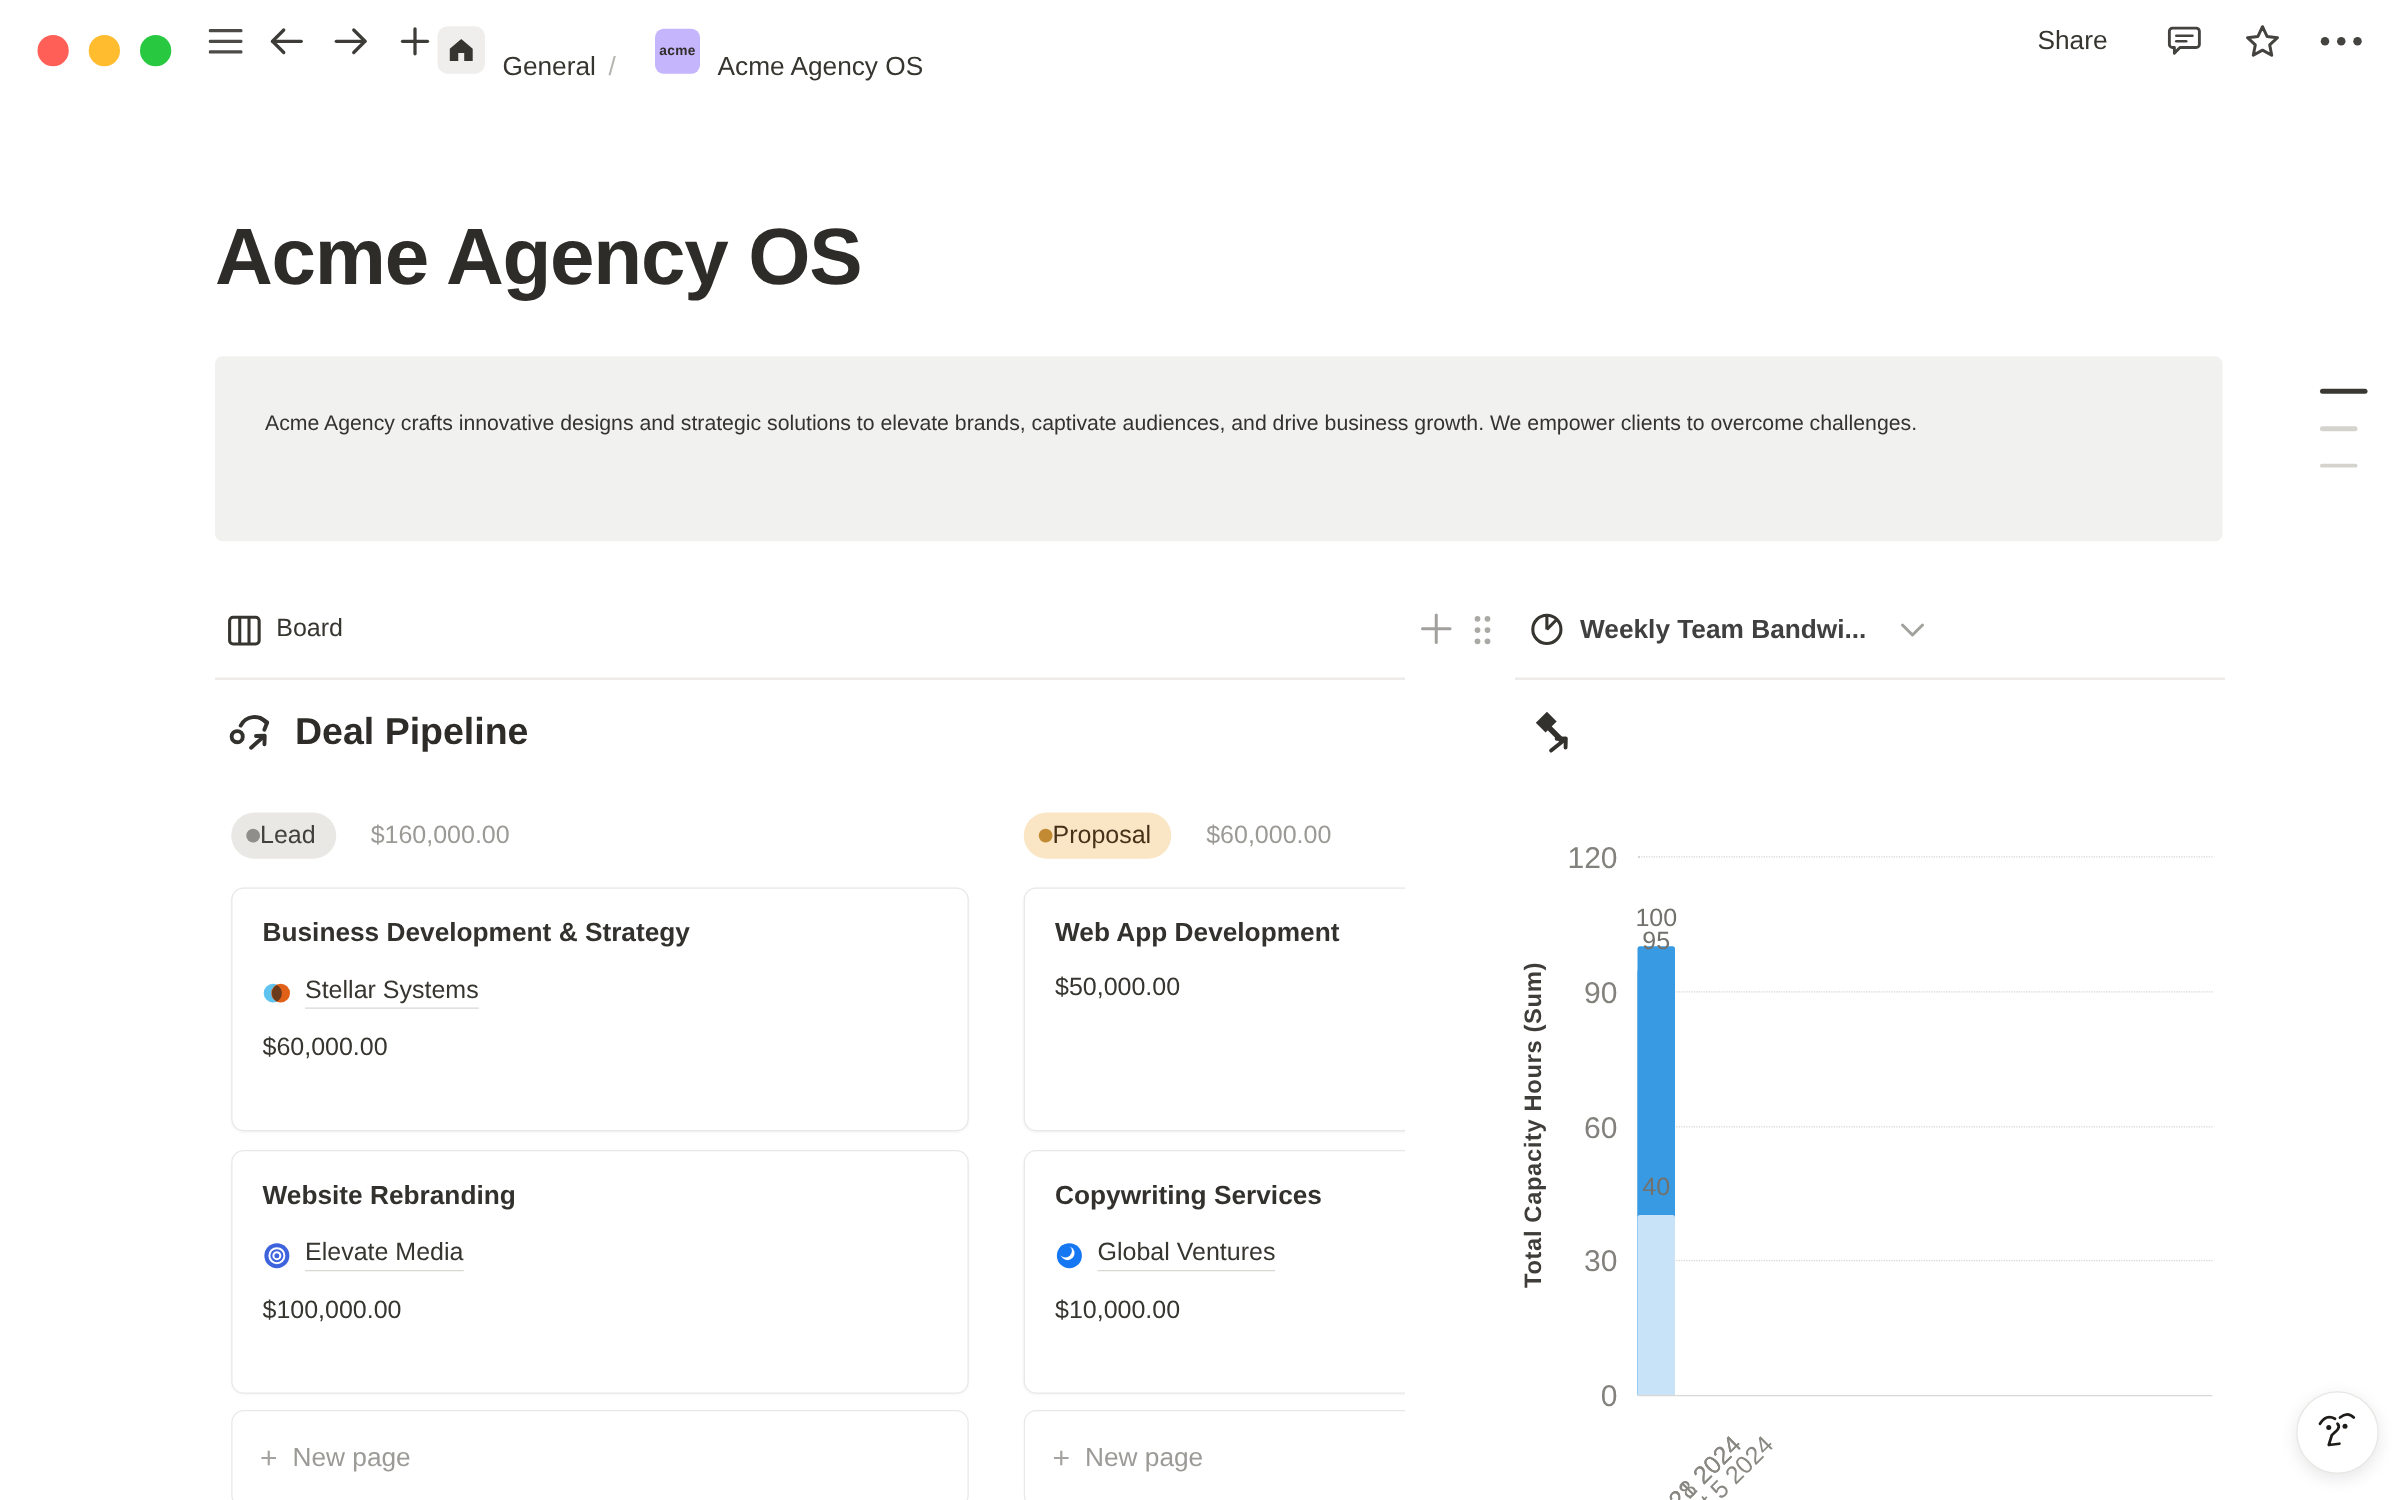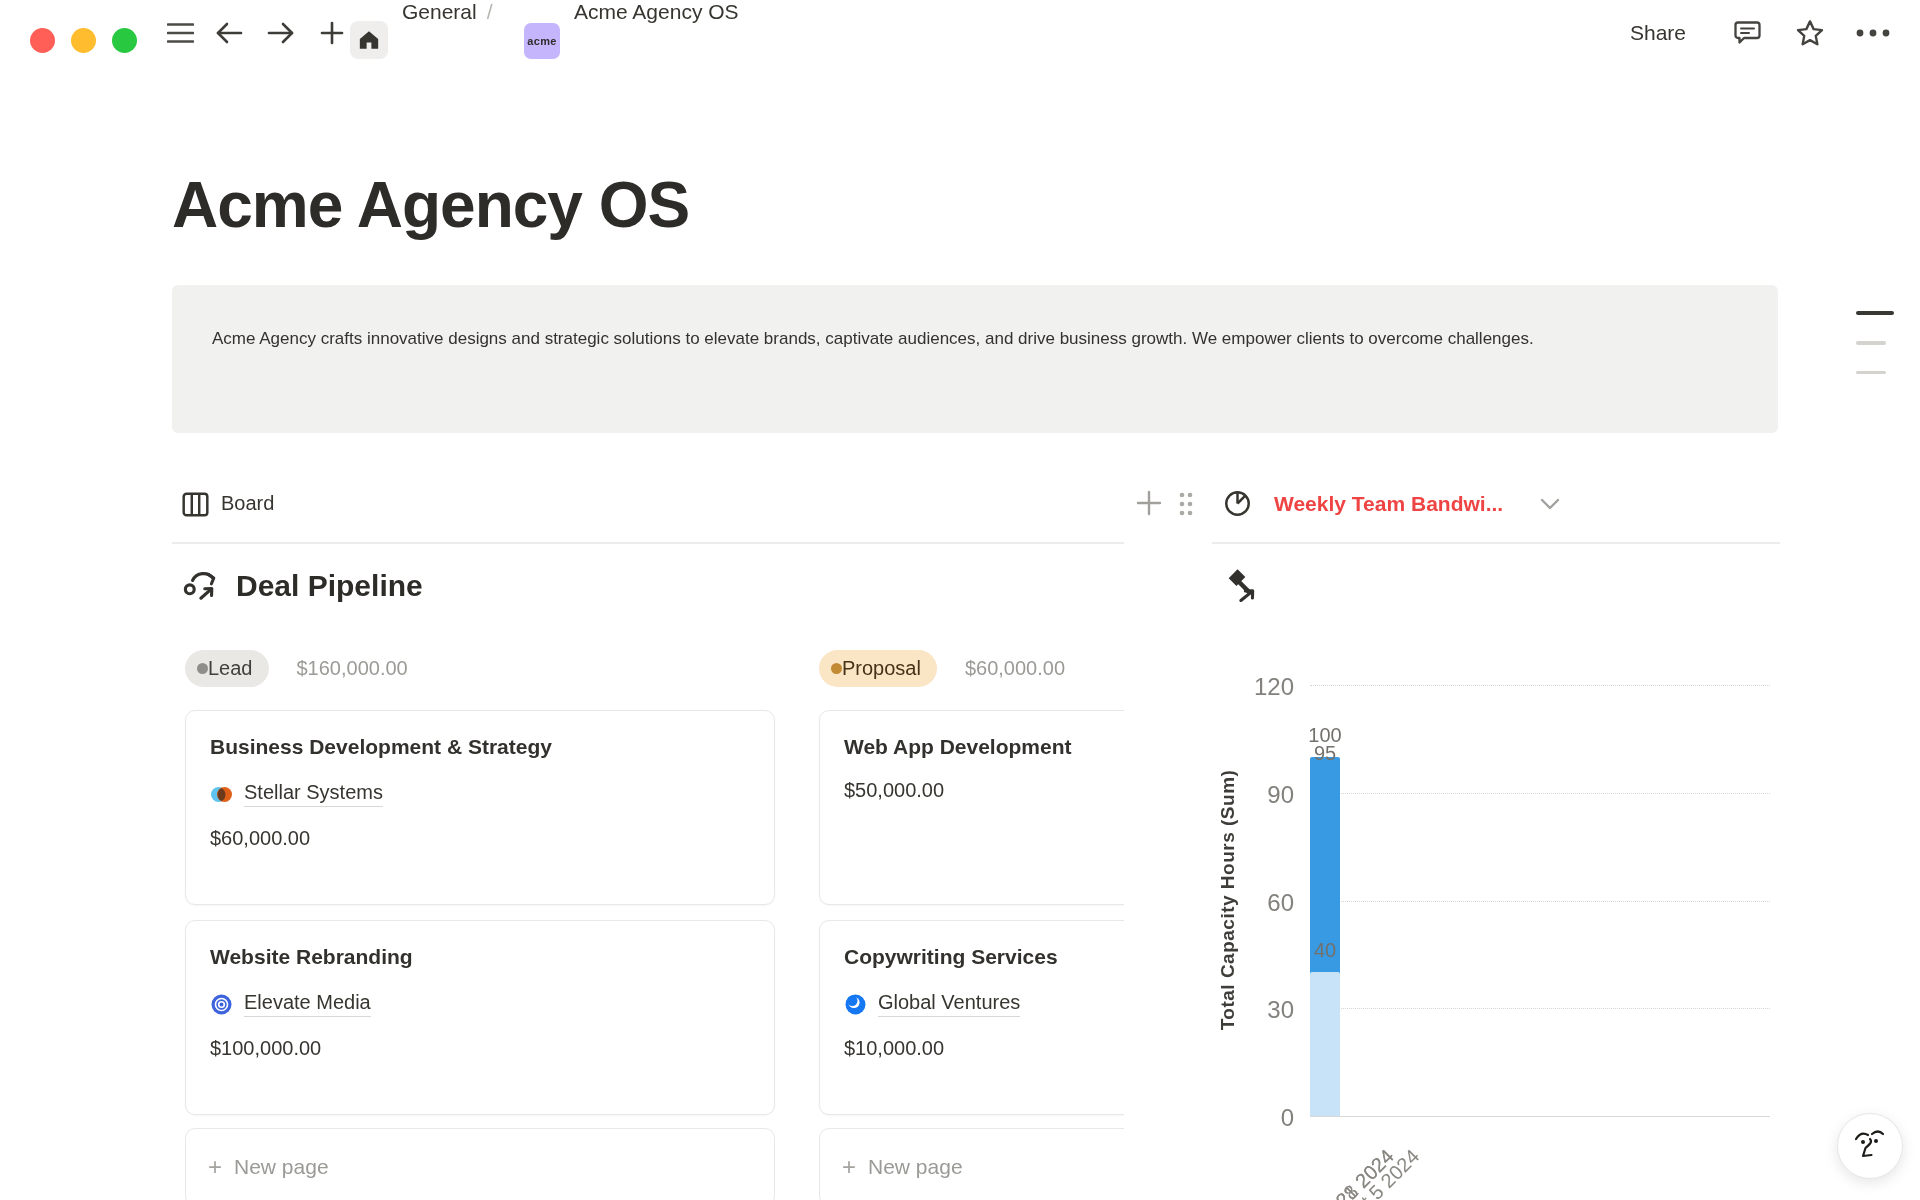--- a/index.html
+++ b/index.html
@@ -8,21 +8,21 @@
   #page { position:absolute; inset:0; width:1920px; height:1200px; overflow:hidden; background:#fff; }
 
   
   #topbar { position:absolute; left:0; top:0; width:1920px; height:66px; background:#fff; }
   .tl { position:absolute; top:28px; width:25px; height:25px; border-radius:50%; }
   .tl.red { left:30px; background:#FF5F57; }
   .tl.yellow { left:71px; background:#FEBC2E; }
   .tl.green { left:112px; background:#28C840; }
   .icon-btn { position:absolute; top:0; height:66px; display:flex; align-items:center; justify-content:center; cursor:pointer; }
   .home-badge { position:absolute; left:350px; top:21px; width:38px; height:38px; background:#EFEEEC; border-radius:8px; display:flex; align-items:center; justify-content:center; }
-  .crumb { position:absolute; top:0; height:66px; display:flex; align-items:flex-start; font-size:21px; color:#37352F; }
+  .crumb { position:absolute; top:0; height:66px; display:flex; align-items:flex-end; font-size:21px; color:#37352F; }
   .crumb-sep { color:#B7B5B1; margin-left:10px; }
   .acme-badge { position:absolute; left:524px; top:23px; width:36px; height:36px; background:#c4b5fd; border-radius:7px; display:flex; align-items:center; justify-content:center;
     font-size:11px; font-weight:bold; letter-spacing:.3px; color:#2F2E2B; }
   #share-btn { position:absolute; left:1630px; top:0; height:66px; display:flex; align-items:center; font-size:21px; color:#37352F; cursor:pointer; }
 
   
   #page-title { position:absolute; left:172px; top:168px; font-size:64px; font-weight:700; letter-spacing:-1px; color:#2E2C28; }
   #callout { position:absolute; left:172px; top:285px; width:1606px; height:148px; background:#F1F1EF; border-radius:6px; padding:32px 40px; }
   #callout .callout-text { max-width:1460px; font-size:17px; line-height:44px; color:#34322E; }
 
@@ -51,21 +51,21 @@
     display:flex; align-items:center; gap:12px; padding-left:22px; color:#9B9A97; font-size:21px; cursor:pointer; background:#fff; }
   .new-page .plus-glyph { font-size:24px; line-height:1; color:#A5A39F; }
 
   
   #board-plus { position:absolute; left:1136px; top:490px; cursor:pointer; }
   #board-drag { position:absolute; left:1178px; top:491px; cursor:pointer; }
 
   
   #capacity-section { position:absolute; left:1212px; top:478px; width:568px; height:722px; }
   #capacity-section .tabs-divider { width:568px; }
-  #view-selector { position:absolute; left:12px; top:12px; display:flex; align-items:center; gap:23px; font-size:21px; font-weight:600; color:#ef4444; cursor:pointer; }
+  #view-selector { position:absolute; left:12px; top:12px; display:flex; align-items:center; gap:13px; font-size:21px; font-weight:600; color:#404040; cursor:pointer; }
   #capacity-title { left:10px; }
   #ylabel { position:absolute; left:16px; top:422px; transform:translate(-50%,-50%) rotate(-90deg); white-space:nowrap;
     font-size:19px; font-weight:700; letter-spacing:.5px; color:#3F3D39; }
   #plot { position:absolute; left:98px; top:207px; width:460px; height:431px; }
   .gridline { position:absolute; left:0; width:460px; height:0; border-top:1px dotted #D6D5D2; }
   .gridline.zero { border-top:1.5px solid #D9D8D5; }
   .tick-label { position:absolute; left:-76px; width:60px; text-align:right; font-size:24px; color:#83817C; }
   .bar-group { position:absolute; bottom:0; width:30px; height:431px; }
   .bar-group:nth-of-type(1){ left:55px; } .bar-group:nth-of-type(2){ left:195px; } .bar-group:nth-of-type(3){ left:335px; }
   .bar { position:absolute; bottom:0; left:0; width:30px; border-radius:2px 2px 0 0; }

